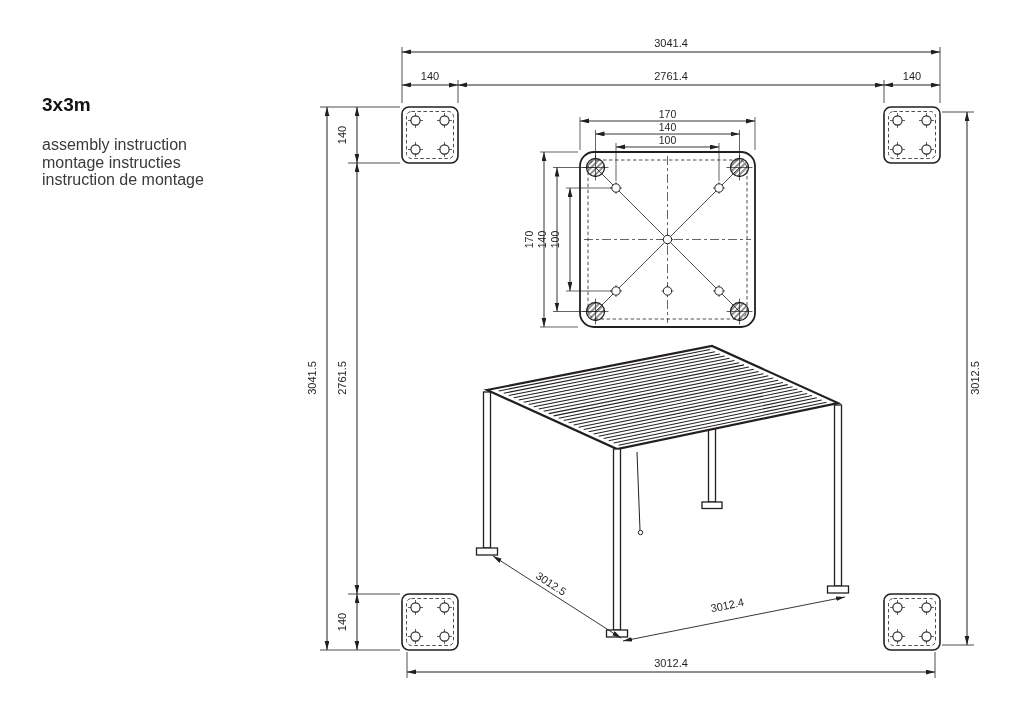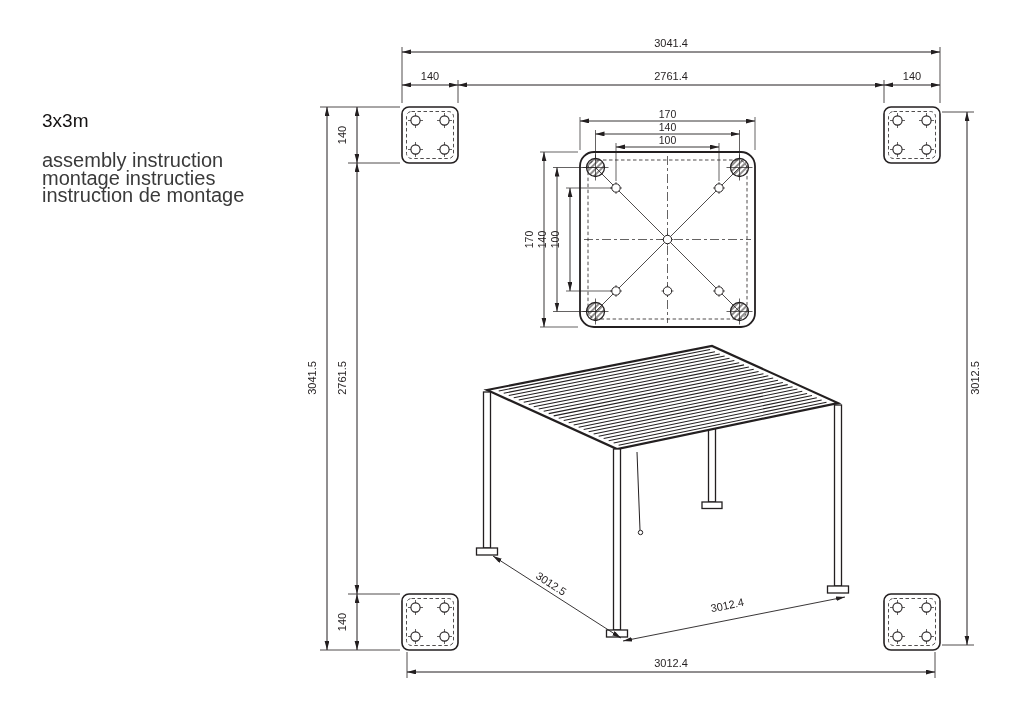--- a/index.html
+++ b/index.html
@@ -2,22 +2,22 @@
 <html style="--line-color: #231f20;"><head>
 <meta charset="utf-8">
 <style>
   :root{--line-color:#231f20}
   *{margin:0;padding:0;box-sizing:border-box}
   html,body{width:1024px;height:724px;background:#fff;overflow:hidden}
   body{font-family:"Liberation Sans",sans-serif;color:#1a1a1a;position:relative}
   .brand{position:absolute;left:42px;top:90px;width:280px}
   .logo{font-size:40px;font-weight:800;letter-spacing:.5px;color:#141212}
   .tm{font-size:13px;font-weight:700;vertical-align:20px;color:#141212}
-  .model{font-size:19px;font-weight:400;margin-top:20px;color:#141212}
-  .instructions{margin-top:20px;font-size:20px;line-height:17.5px;color:#3a3a3a}
+  .model{font-size:19px;font-weight:700;margin-top:4px;color:#141212}
+  .instructions{margin-top:20px;font-size:16px;line-height:17.5px;color:#3a3a3a}
   svg.drawing{position:absolute;left:0;top:0}
   .ln{stroke:var(--line-color);fill:none}
   .fw{stroke:var(--line-color);fill:#fff}
   .sk{stroke:var(--line-color)}
   .fo{fill:#fff;stroke:none}
   .w07{stroke-width:.7}.w08{stroke-width:.8}.w09{stroke-width:.9}.w1{stroke-width:1}
   .w11{stroke-width:1.1}.w13{stroke-width:1.3}.w16{stroke-width:1.6}.w18{stroke-width:1.8}.w22{stroke-width:2.2}
   .dash{stroke-dasharray:3.5 2.5}
   .cl{stroke-dasharray:9 3 3 3}
   .t{font-family:"Liberation Sans",sans-serif;font-size:11px;fill:var(--line-color);text-anchor:middle}

